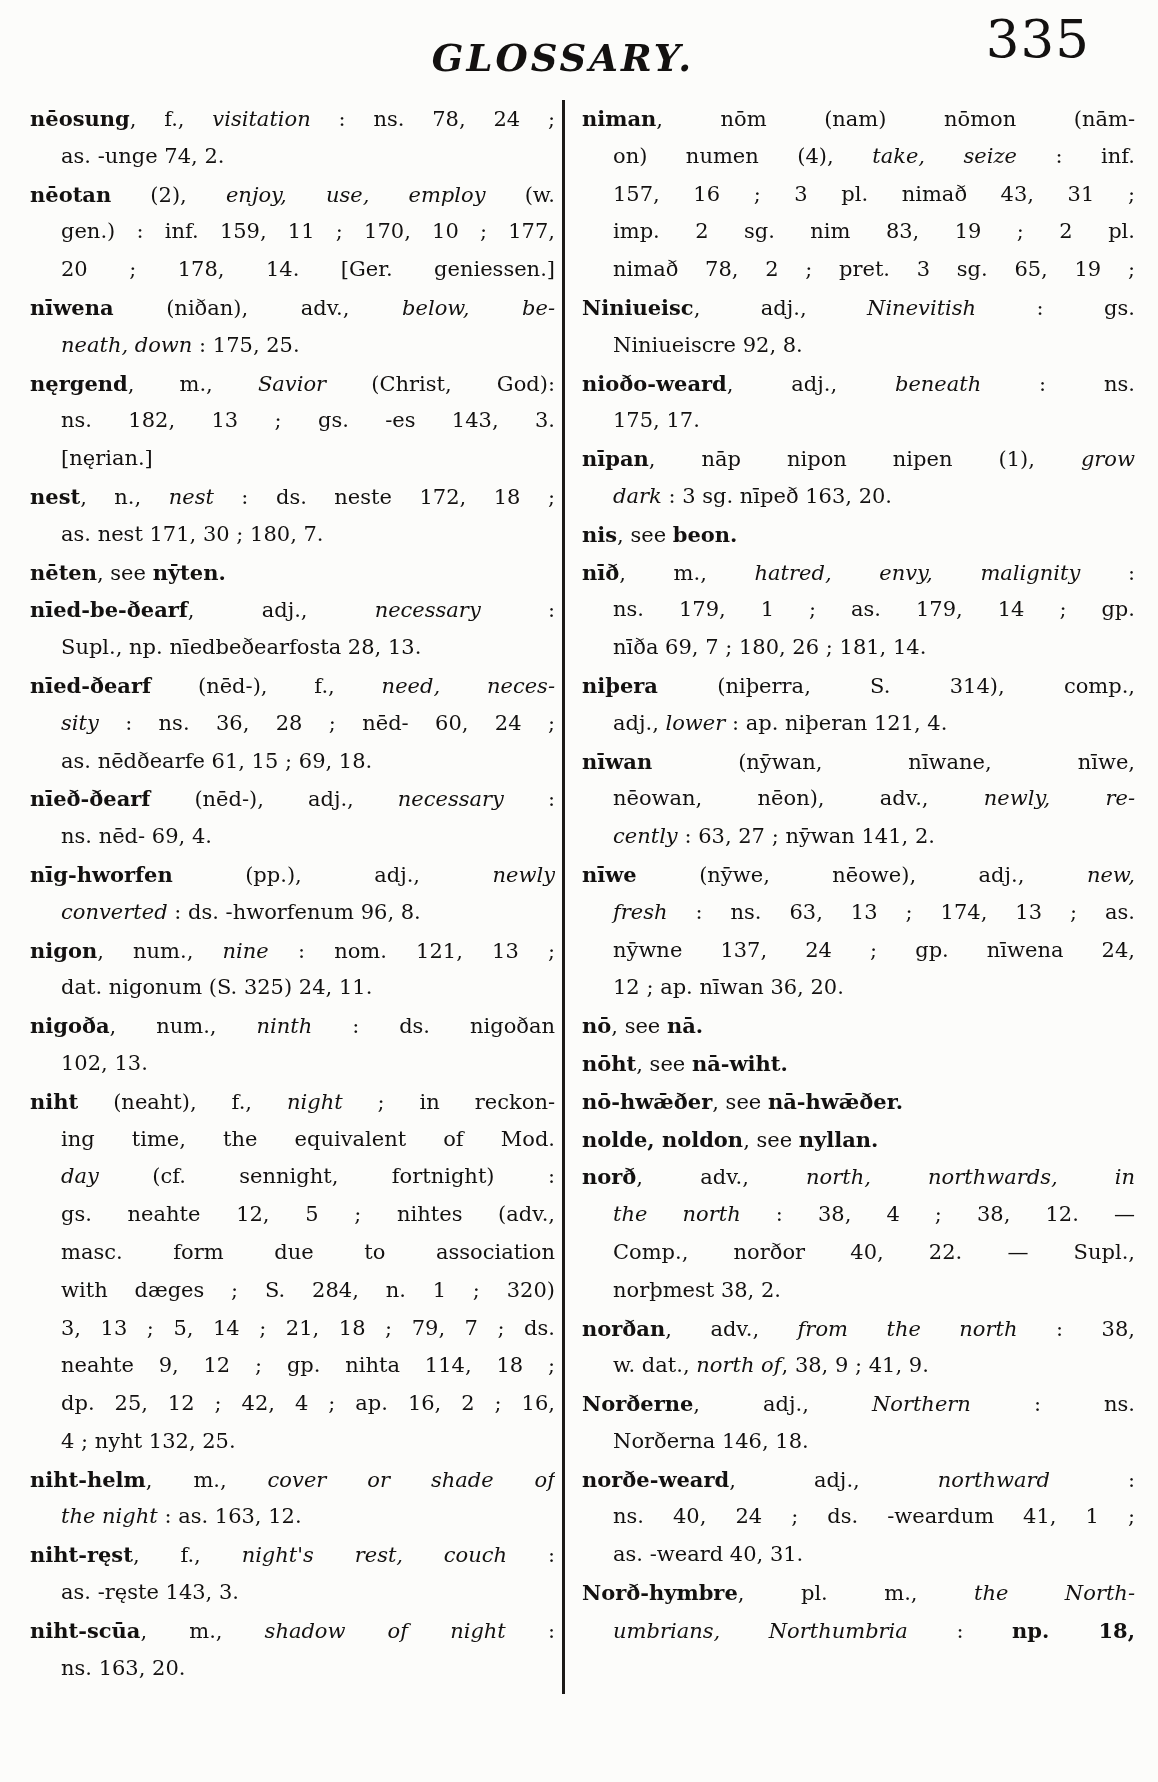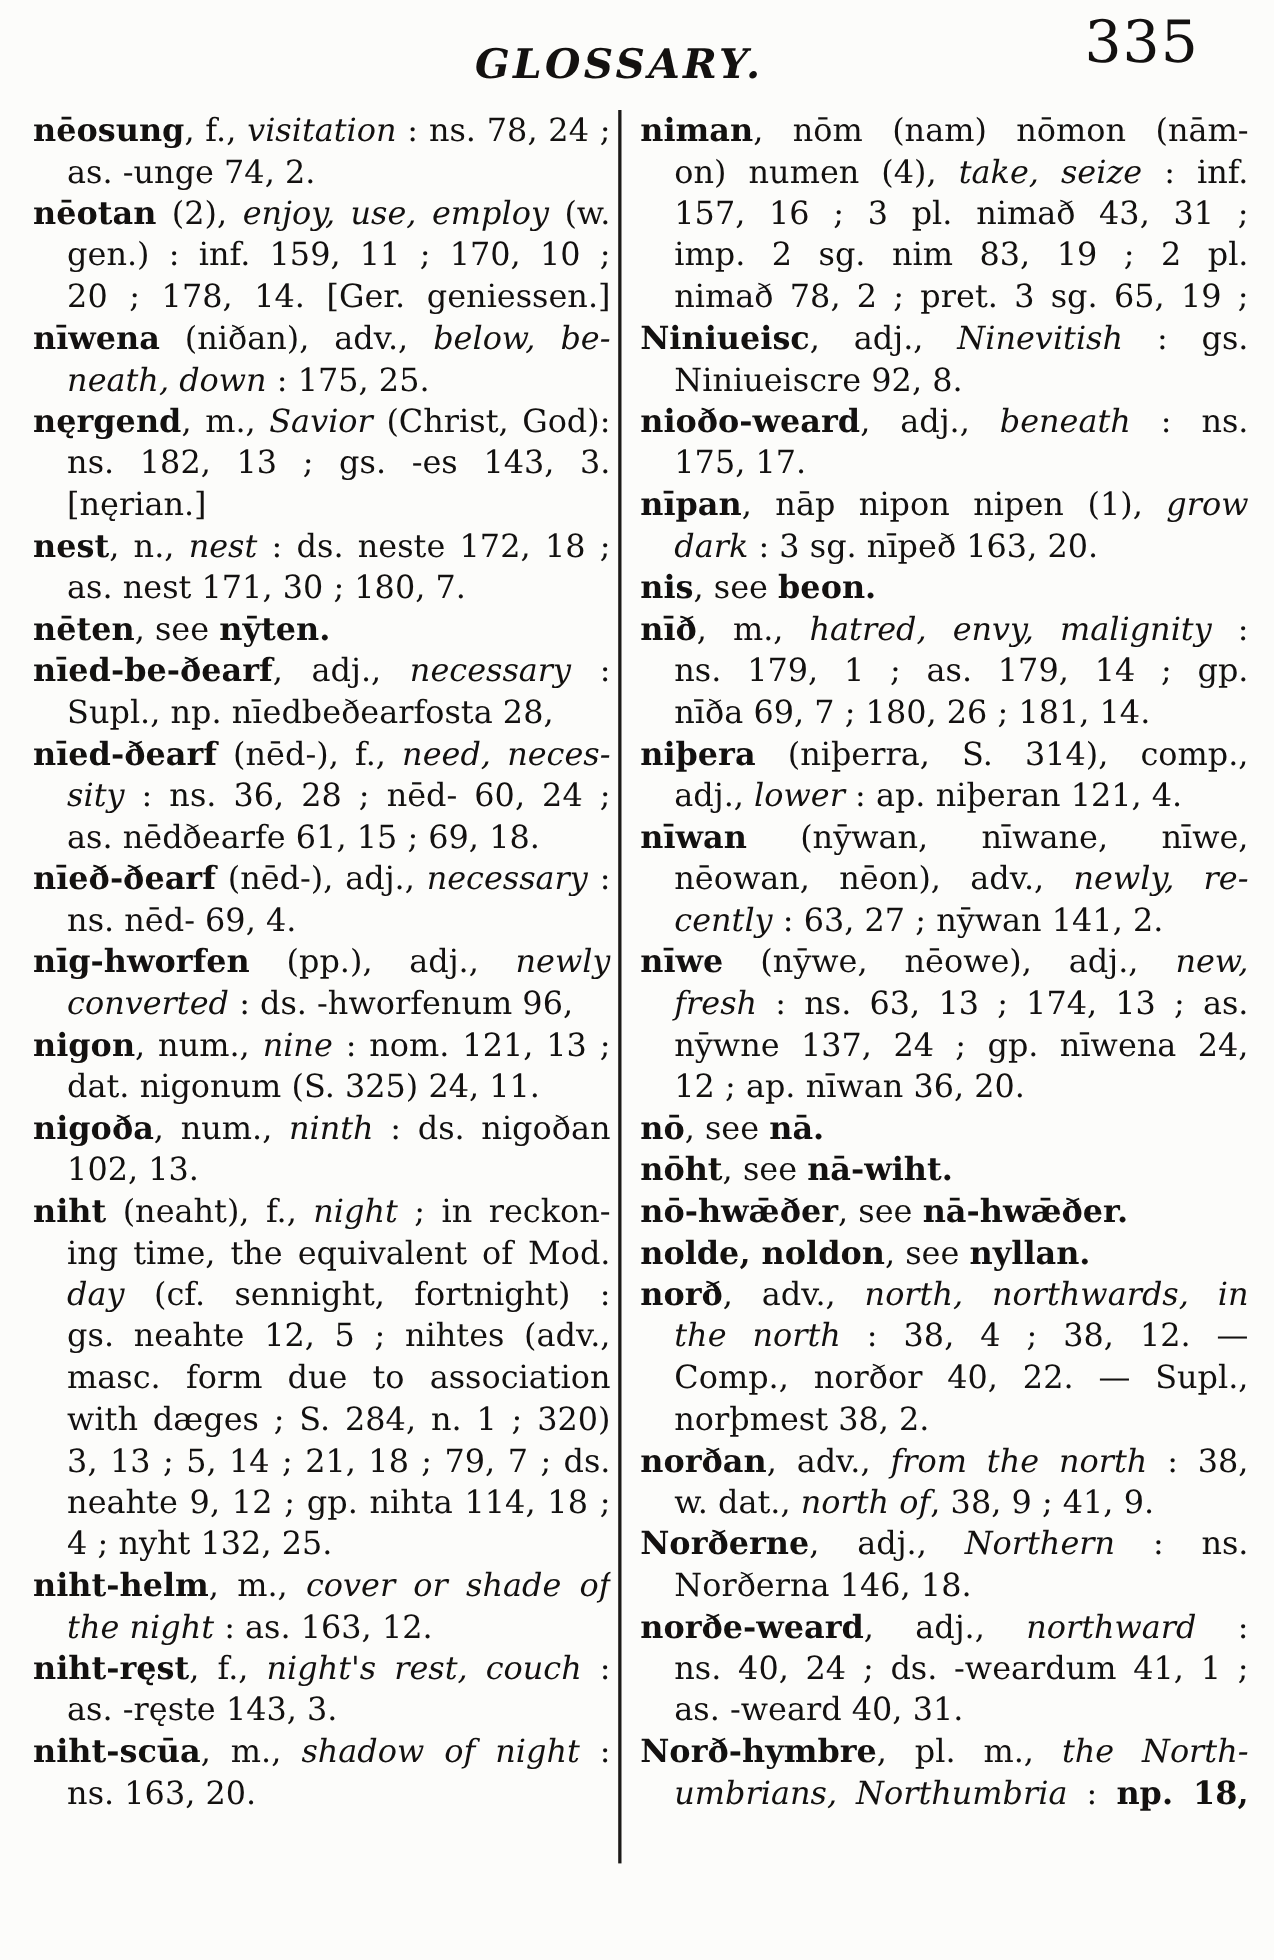--- a/index.html
+++ b/index.html
@@ -45,21 +45,21 @@
     position: absolute;
     top: 100px;
     left: 562px;
     width: 3px;
     height: 1594px;
     background: #1c1a18;
   }
   .col {
     position: absolute;
     top: 100px;
-    font-size: 29px;
+    font-size: 21px;
     line-height: 37.8px;
   }
   .col.left  { left: 30px;  width: 525px; }
   .col.right { left: 582px; width: 553px; }
   .line {
     height: 37.8px;
     overflow: hidden;
     white-space: normal;
   }
   .line.ind { padding-left: 31px; }
@@ -110,20 +110,21 @@
       <div class="line fill"><span class="b">nigoða</span><span class="">, num., </span><span class="i">ninth</span><span class=""> : ds. nigoðan</span></div>
       <div class="line ind"><span class="">102, 13.</span></div>
       <div class="line fill"><span class="b">niht</span><span class=""> (neaht), f., </span><span class="i">night</span><span class=""> ; in reckon-</span></div>
       <div class="line ind fill"><span class="">ing time, the equivalent of Mod.</span></div>
       <div class="line ind fill"><span class="i">day</span><span class=""> (cf. sennight, fortnight) :</span></div>
       <div class="line ind fill"><span class="">gs. neahte 12, 5 ; nihtes (adv.,</span></div>
       <div class="line ind fill"><span class="">masc. form due to association</span></div>
       <div class="line ind fill"><span class="">with dæges ; S. 284, n. 1 ; 320)</span></div>
       <div class="line ind fill"><span class="">3, 13 ; 5, 14 ; 21, 18 ; 79, 7 ; ds.</span></div>
       <div class="line ind fill"><span class="">neahte 9, 12 ; gp. nihta 114, 18 ;</span></div>
+      <div class="line ind fill"><span class="">dp. 25, 12 ; 42, 4 ; ap. 16, 2 ; 16,</span></div>
       <div class="line ind"><span class="">4 ; nyht 132, 25.</span></div>
       <div class="line fill"><span class="b">niht-helm</span><span class="">, m., </span><span class="i">cover or shade of</span></div>
       <div class="line ind"><span class="i">the night</span><span class=""> : as. 163, 12.</span></div>
       <div class="line fill"><span class="b">niht-ręst</span><span class="">, f., </span><span class="i">night's rest, couch</span><span class=""> :</span></div>
       <div class="line ind"><span class="">as. -ręste 143, 3.</span></div>
       <div class="line fill"><span class="b">niht-scūa</span><span class="">, m., </span><span class="i">shadow of night</span><span class=""> :</span></div>
       <div class="line ind"><span class="">ns. 163, 20.</span></div>
     </div>
   <div class="col right" id="col-right">
       <div class="line fill"><span class="b">niman</span><span class="">, nōm (nam) nōmon (nām-</span></div>

